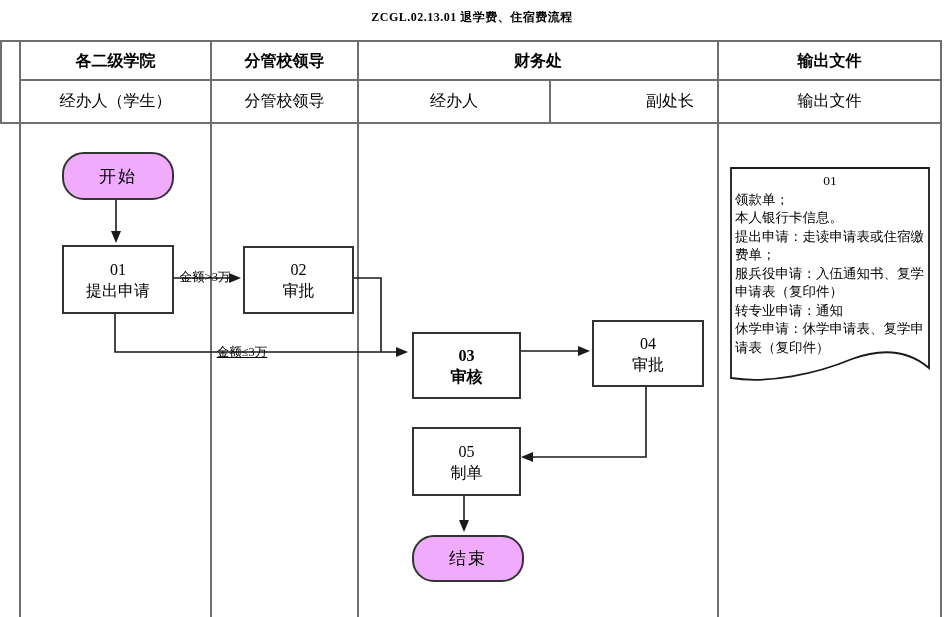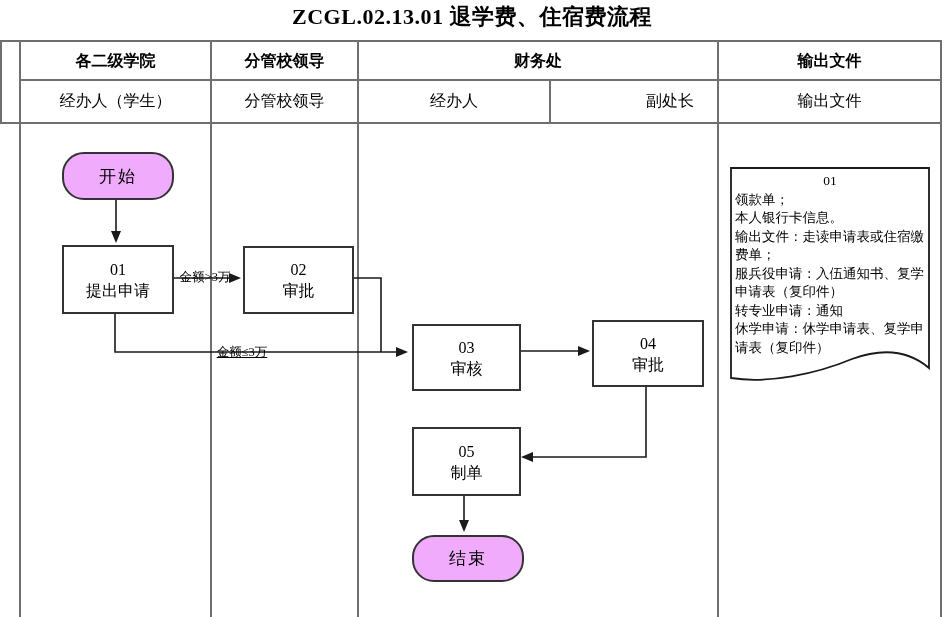--- a/index.html
+++ b/index.html
@@ -3,21 +3,21 @@
 <meta charset="utf-8">
 <style>
   html,body{margin:0;padding:0;background:#fff;}
   #canvas{
     position:relative;width:944px;height:617px;background:#fff;overflow:hidden;
     font-family:"Liberation Serif","DejaVu Serif",serif;color:#000;
   }
   .abs{position:absolute;}
   #title{
     left:0;top:2px;width:944px;height:30px;line-height:30px;text-align:center;
-    font-weight:bold;font-size:22px;letter-spacing:.5px;
+    font-weight:bold;font-size:12px;letter-spacing:.5px;
   }
   .hcell{display:flex;align-items:center;justify-content:center;font-size:16px;}
   .hcell.bold{font-weight:bold;text-align:right;}
   svg.layer{position:absolute;left:0;top:0;}
   .node{
     border:2px solid #333;background:#fff;display:flex;flex-direction:column;
     align-items:center;justify-content:center;font-size:16px;line-height:21px;text-align:center;
   }
   .stadium{
     border:2px solid #333;background:#f0abfc;display:flex;align-items:center;justify-content:center;
@@ -89,21 +89,21 @@
   <div class="abs node" style="left:62px;top:245px;width:108px;height:65px;">
     <div>01</div>
     <div>提出申请</div>
   </div>
 
   <div class="abs node" style="left:243px;top:246px;width:107px;height:64px;">
     <div>02</div>
     <div>审批</div>
   </div>
 
-  <div class="abs node" style="left:412px;top:324px;width:105px;height:63px;">
+  <div class="abs node" style="left:412px;top:332px;width:105px;height:63px;font-weight:bold;">
     <div>03</div>
     <div>审核</div>
   </div>
 
   <div class="abs node" style="left:592px;top:320px;width:108px;height:63px;">
     <div>04</div>
     <div>审批</div>
   </div>
 
   <div class="abs node" style="left:412px;top:427px;width:105px;height:65px;">
@@ -113,19 +113,19 @@
 
   <div class="abs stadium" style="left:412px;top:535px;width:108px;height:43px;border-radius:22px;">结束</div>
 
   <div class="abs edge-label" style="left:173px;top:268px;width:64px;height:18px;">金额&gt;3万</div>
   <div class="abs edge-label" style="left:210px;top:343px;width:64px;height:18px;text-decoration:underline;">金额≤3万</div>
 
   <div class="abs" id="doc-text">
     <div id="doc-code">01</div>
     <div>领款单；</div>
     <div>本人银行卡信息。</div>
-    <div>输出文件：走读申请表或住宿缴费单；</div>
+    <div>提出申请：走读申请表或住宿缴费单；</div>
     <div>服兵役申请：入伍通知书、复学申请表（复印件）</div>
     <div>转专业申请：通知</div>
     <div>休学申请：休学申请表、复学申请表（复印件）</div>
   </div>
 
 </div>
 
 </body></html>

